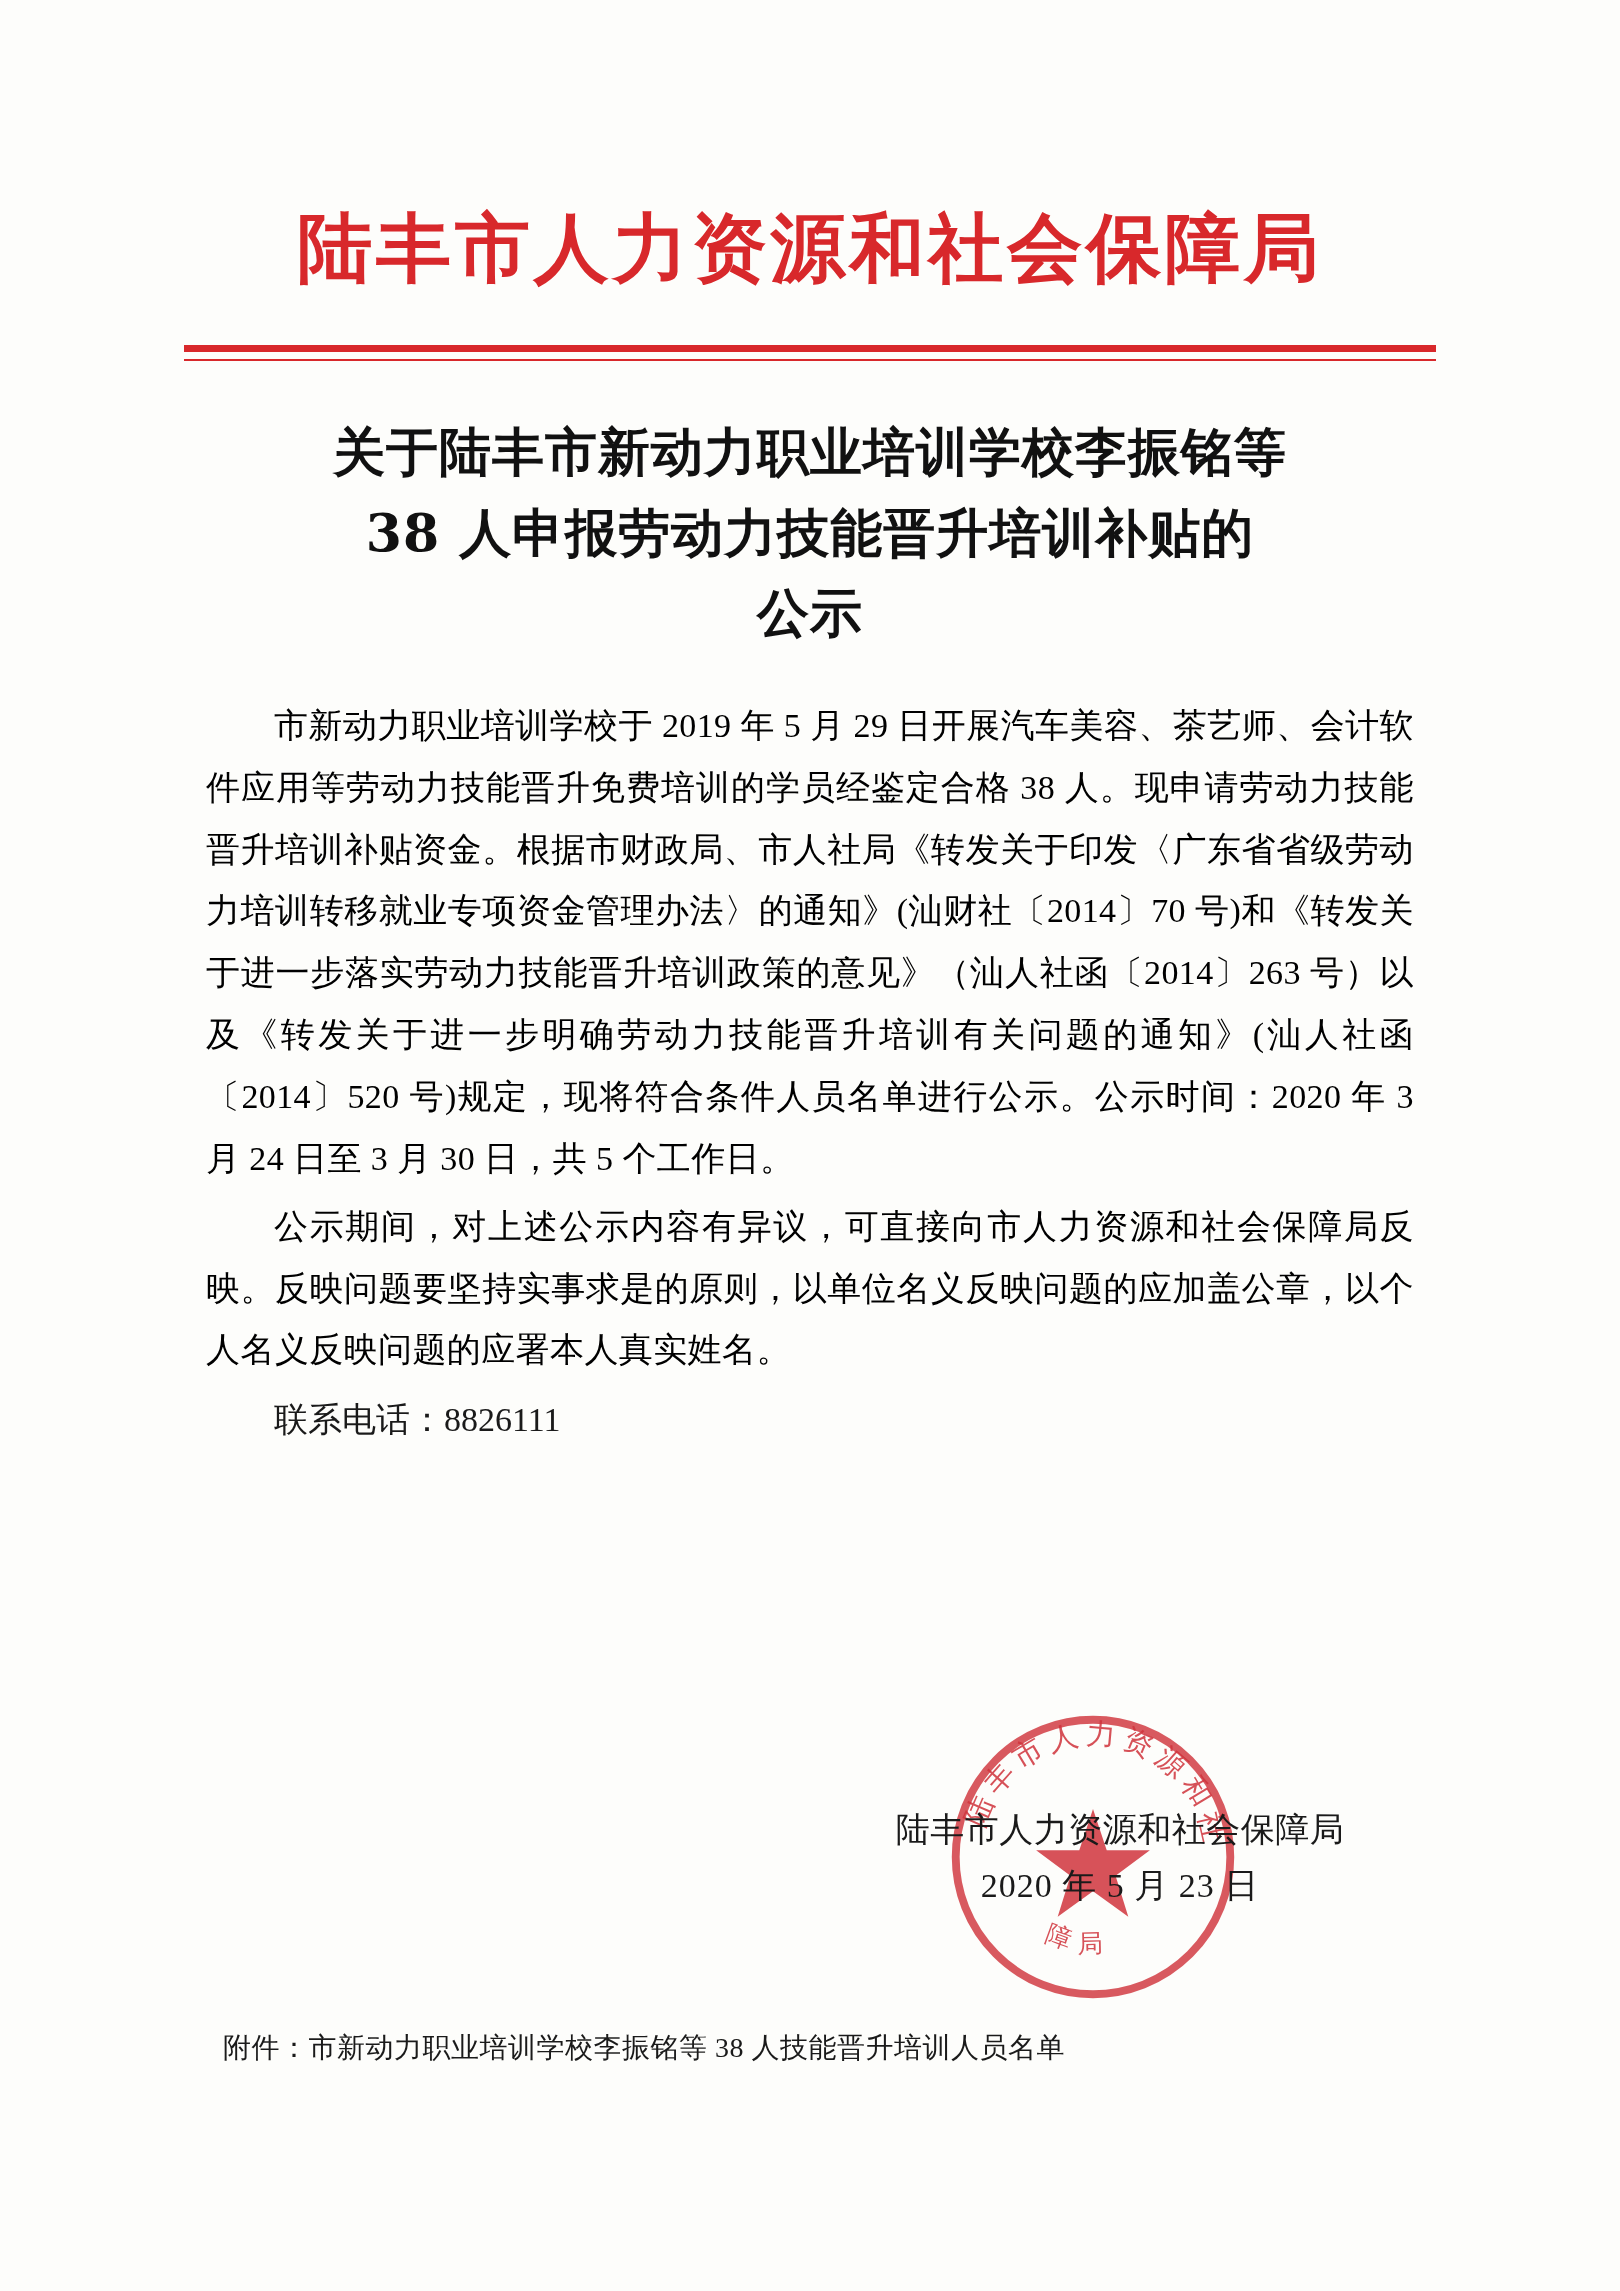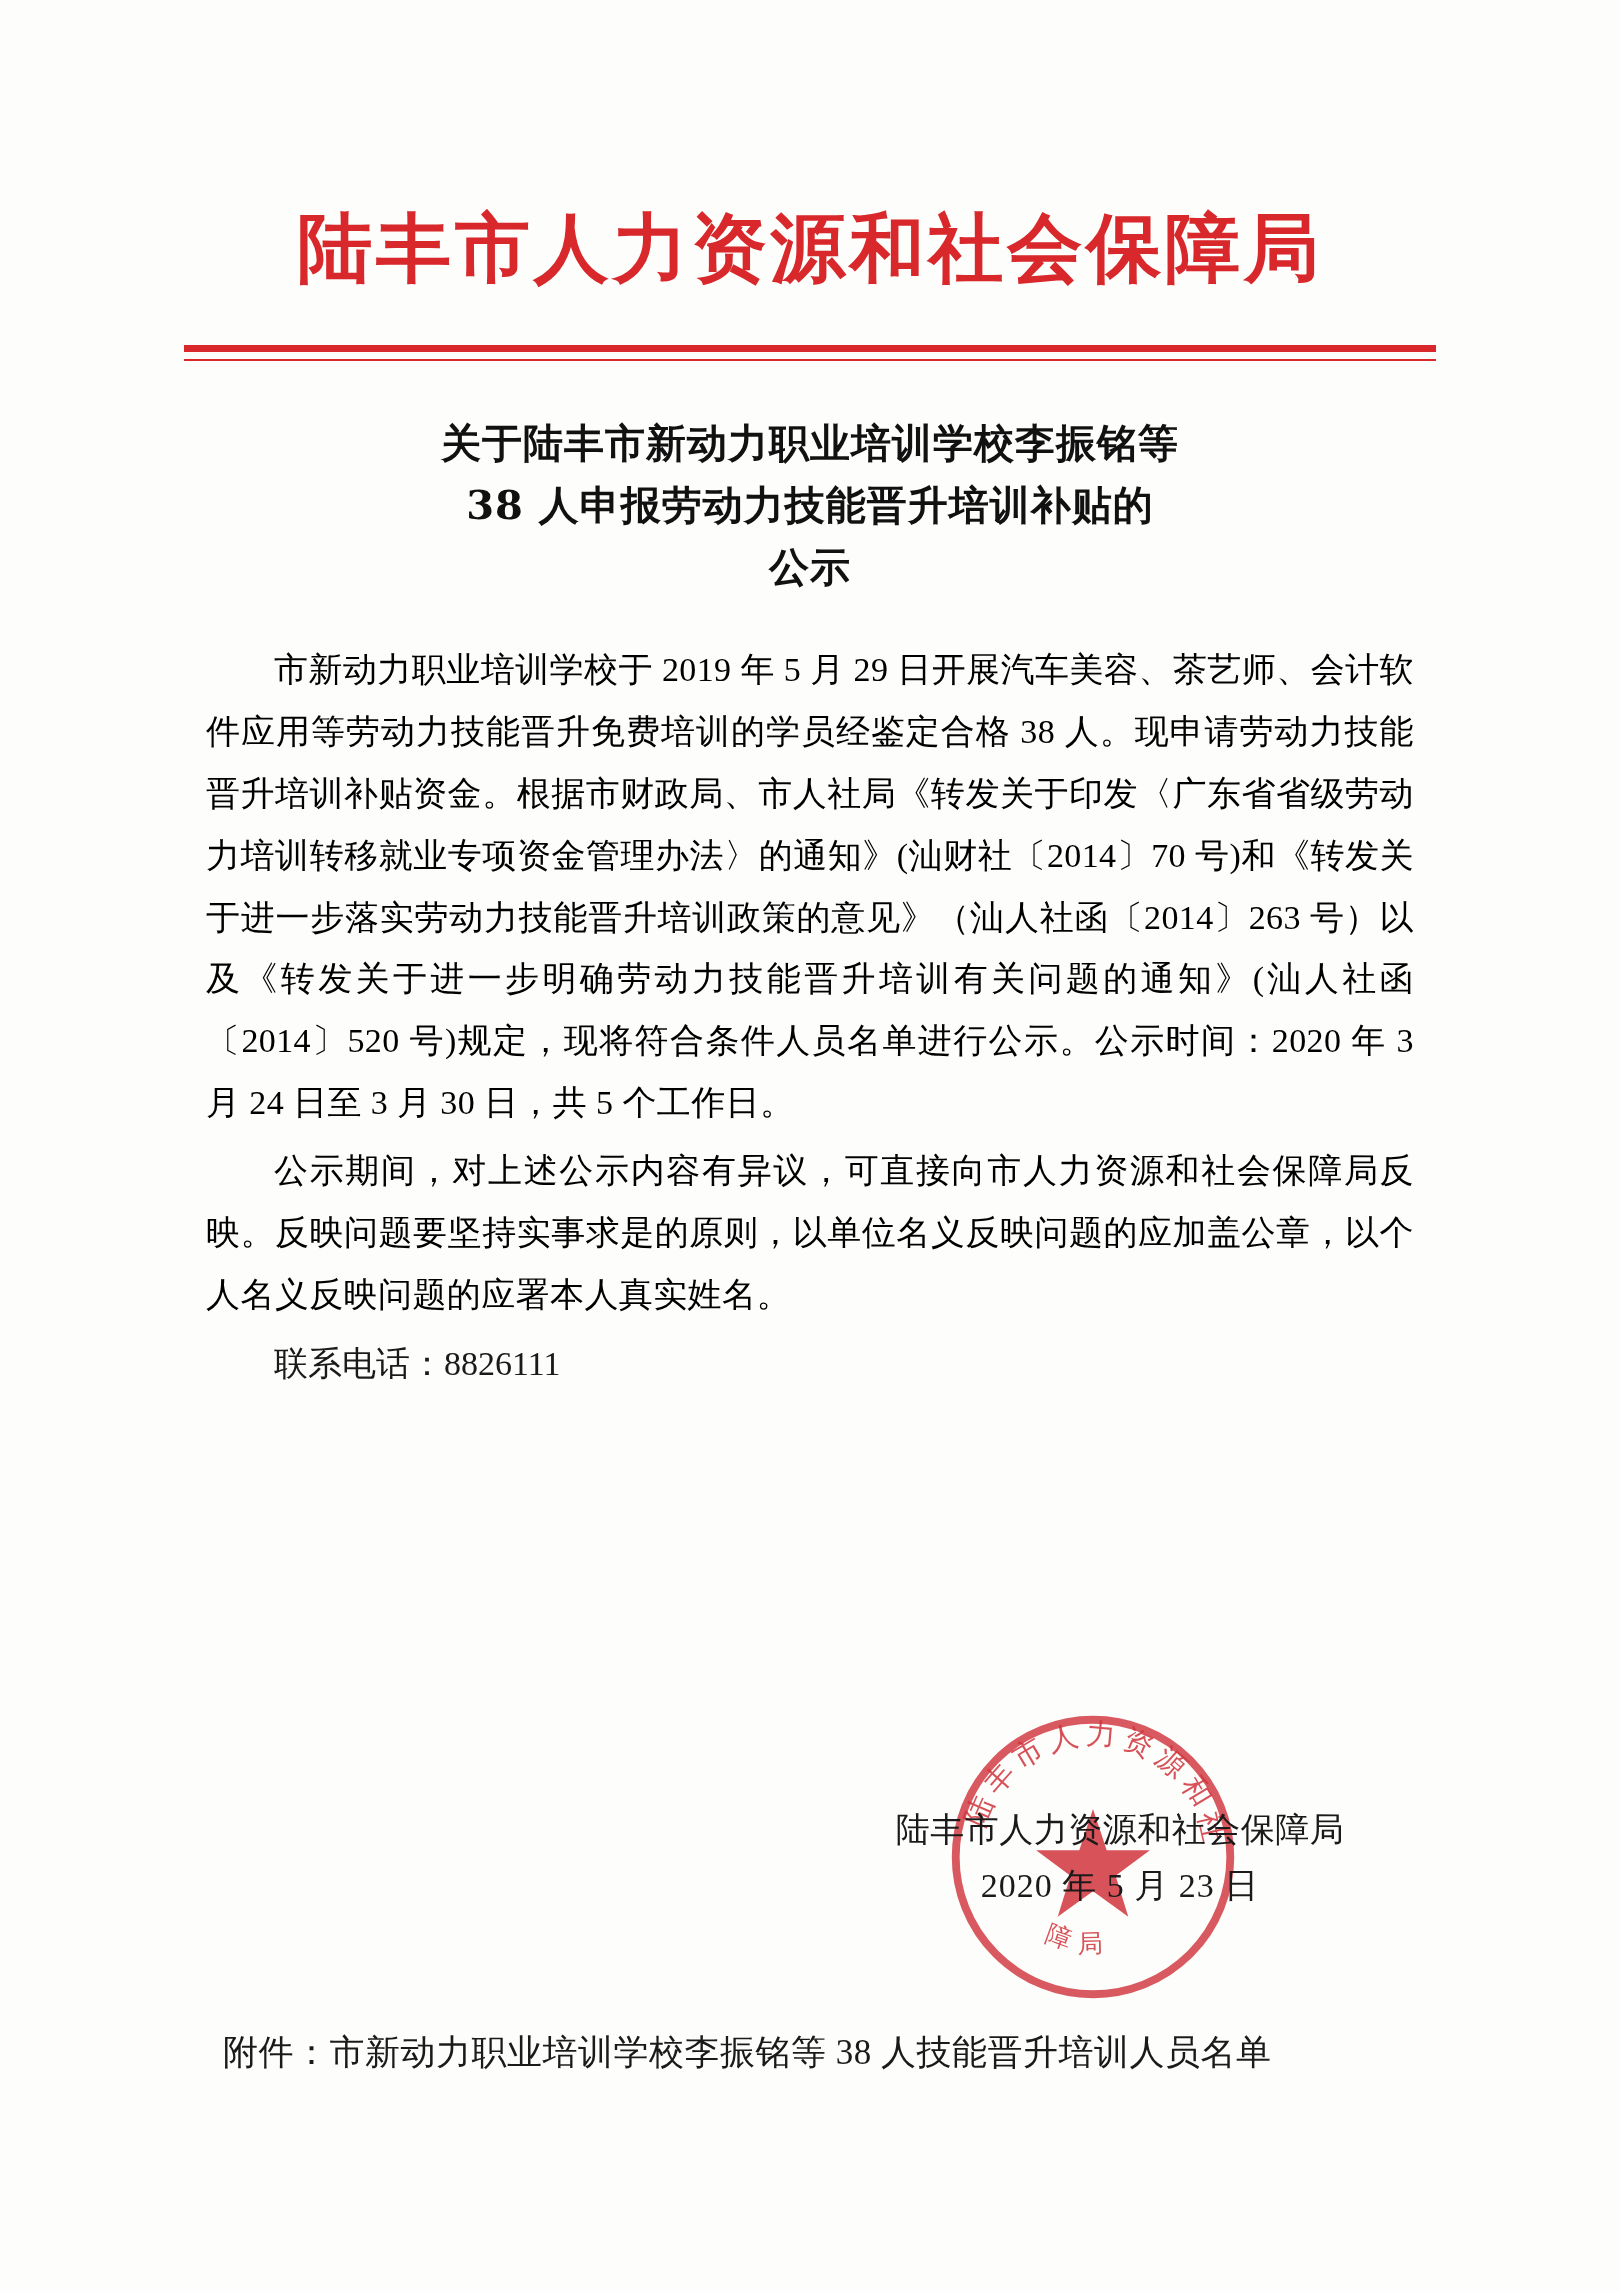--- a/index.html
+++ b/index.html
@@ -60,21 +60,21 @@
     position: absolute;
     left: 206px;
     right: 206px;
     top: 412px;
   }
 
   .doc-title {
     text-align: center;
     font-family: "DejaVu Serif", "Liberation Serif", serif;
     font-weight: bold;
-    font-size: 40px;
+    font-size: 52px;
     line-height: 1.55;
     letter-spacing: 1px;
     color: #111;
     margin: 0 0 41px 0;
   }
   .doc-title .tline { display: block; }
 
   .para {
     font-size: 34px;
     line-height: 1.82;
@@ -122,21 +122,21 @@
     height: 304px;
     pointer-events: none;
   }
   .seal svg { display: block; }
 
   
   .attachment {
     position: absolute;
     left: 223px;
     top: 2029px;
-    font-size: 35px;
+    font-size: 28px;
     letter-spacing: 0.5px;
     color: #1a1a1a;
   }
 </style>
 </head>
 <body>
 
 <div class="page">
 
   <div class="letterhead">

